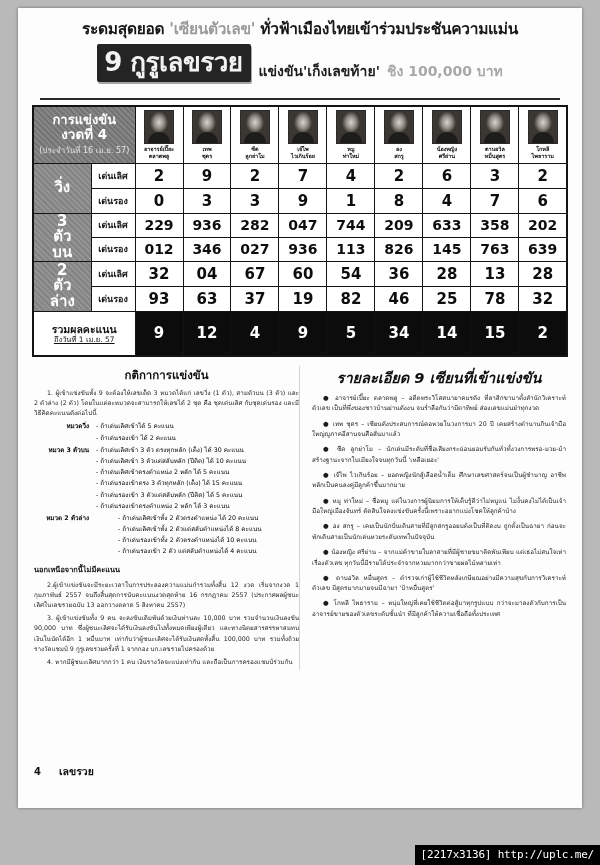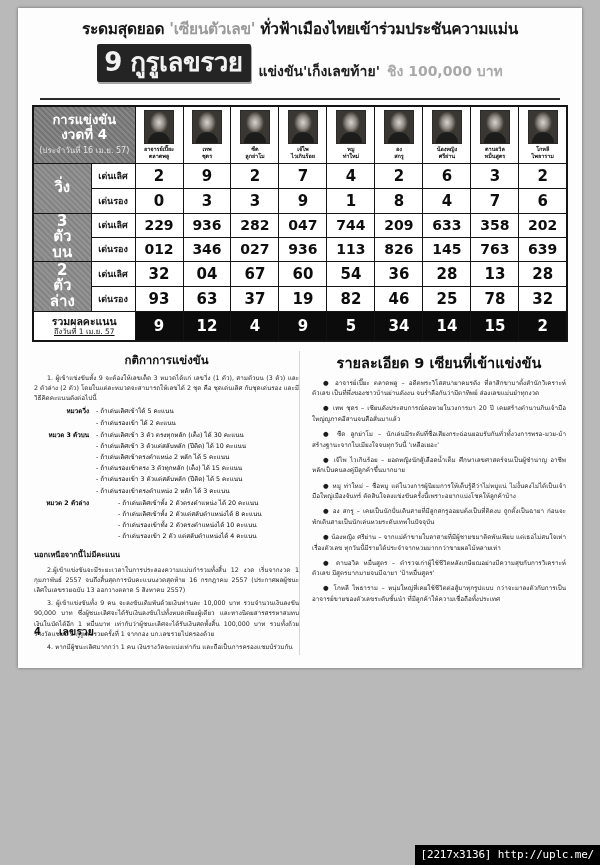--- a/index.html
+++ b/index.html
@@ -5,21 +5,21 @@
   * { box-sizing: border-box; margin: 0; padding: 0; }
   html, body {
     width: 600px; height: 865px;
     background: #b9b9b9;
     font-family: "DejaVu Sans", "Liberation Sans", sans-serif;
     overflow: hidden;
   }
   #page {
     position: absolute;
     left: 18px; top: 8px;
-    width: 564px; height: 660px;
+    width: 564px; height: 800px;
     background: #fdfdfd;
     box-shadow: 0 0 3px rgba(0,0,0,.45);
   }
 
   
   #masthead { position: relative; height: 95px; padding: 8px 22px 0 22px; }
   .mh-line1 {
     text-align: center;
     font-size: 15.5px; font-weight: bold; letter-spacing: -.3px;
     color: #171717; white-space: nowrap;
@@ -102,21 +102,21 @@
   }
   .val {
     background: #fff; color: #0d0d0d;
     text-align: center; vertical-align: middle;
     font-size: 15px; font-weight: bold; padding: 3px 0;
   }
   .val.big { font-size: 14px; }
 
   .total-label {
     background: #fff; color: #111; text-align: center; vertical-align: middle;
-    padding: 3px 2px;
+    padding: 11px 2px;
   }
   .total-label .tl-a { font-size: 10.5px; font-weight: bold; line-height: 1.15; }
   .total-label .tl-b { font-size: 7.5px; line-height: 1.2; text-decoration: underline; }
   .total-val {
     background: #0c0c0c; color: #fff;
     text-align: center; vertical-align: middle;
     font-size: 15px; font-weight: bold; padding: 5px 0;
   }
 
   
@@ -125,21 +125,21 @@
   }
   .col { width: 50%; }
   .col.left { border-right: 1px solid #d4d4d4; }
   .col.right { padding-left: 12px; }
 
   .col-head {
     text-align: center; font-weight: bold; color: #0e0e0e;
     margin-bottom: 4px;
   }
   .col.left .col-head { font-size: 11.5px; }
-  .col.right .col-head { font-size: 14.5px; }
+  .col.right .col-head { font-size: 14.5px; font-style: italic; }
 
   .para {
     font-size: 6.3px; line-height: 1.62; color: #1c1c1c;
     text-align: justify; margin-bottom: 3px;
   }
   .para.indent { text-indent: 13px; }
 
   .cat { display: flex; font-size: 6.3px; line-height: 1.62; margin-bottom: 1px; }
   .cat-name { width: 62px; flex: none; font-weight: bold; text-align: right; padding-right: 7px; }
   .cat-rules { flex: 1; }

